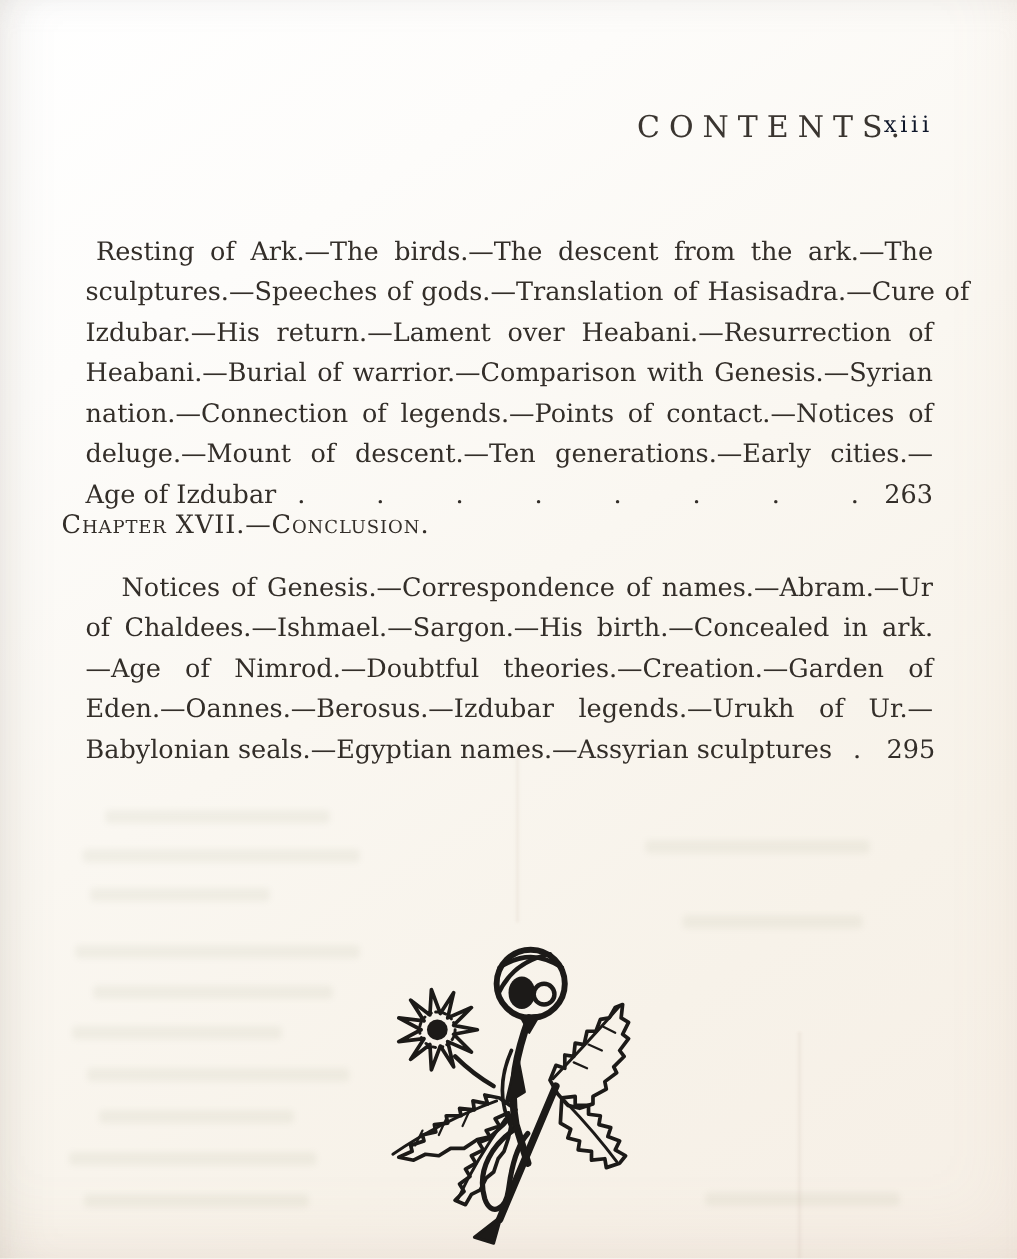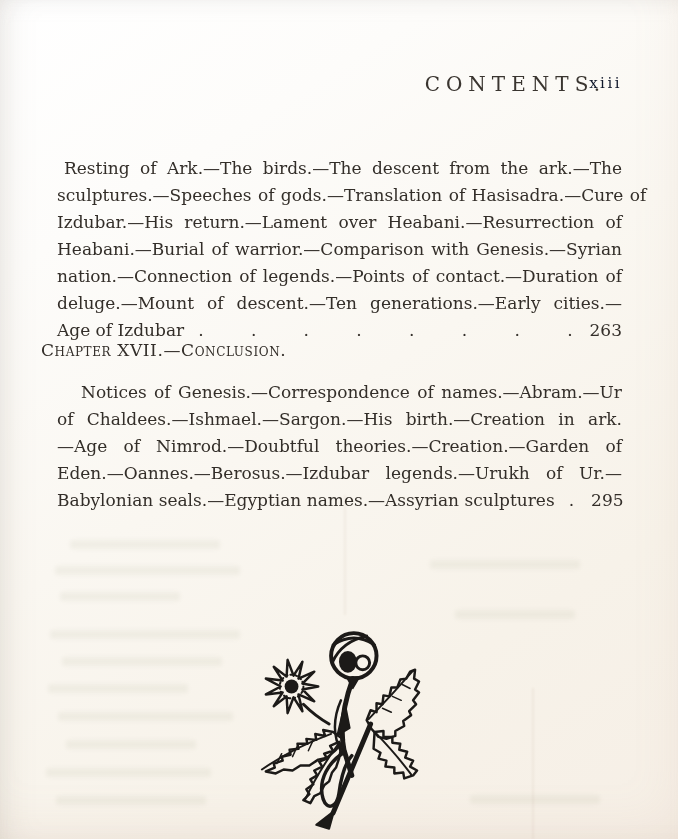--- a/index.html
+++ b/index.html
@@ -78,34 +78,34 @@
 <div class="text-block header-row">
   <span class="doc-title">CONTENTS.</span>
   <span class="folio">xiii</span>
 </div>
 
 <div class="text-block para para1">
   <div class="line indent-sm">Resting of Ark.—The birds.—The descent from the ark.—The</div>
   <div class="line">sculptures.—Speeches of gods.—Translation of Hasisadra.—Cure of</div>
   <div class="line">Izdubar.—His return.—Lament over Heabani.—Resurrection of</div>
   <div class="line">Heabani.—Burial of warrior.—Comparison with Genesis.—Syrian</div>
-  <div class="line">nation.—Connection of legends.—Points of contact.—Duration of</div>
+  <div class="line">nation.—Connection of legends.—Points of contact.—Notices of</div>
   <div class="line">deluge.—Mount of descent.—Ten generations.—Early cities.—</div>
   <div class="ref-line">
     <span class="ref-label">Age of Izdubar</span>
     <span class="dot-leaders">. . . . . . . .</span>
     <span class="page-ref">263</span>
   </div>
 </div>
 
 <div class="text-block chapter-heading">Chapter XVII.—Conclusion.</div>
 
 <div class="text-block para para2">
   <div class="line indent">Notices of Genesis.—Correspondence of names.—Abram.—Ur</div>
-  <div class="line">of Chaldees.—Ishmael.—Sargon.—His birth.—Creation in ark.</div>
+  <div class="line">of Chaldees.—Ishmael.—Sargon.—His birth.—Concealed in ark.</div>
   <div class="line">—Age of Nimrod.—Doubtful theories.—Creation.—Garden of</div>
   <div class="line">Eden.—Oannes.—Berosus.—Izdubar legends.—Urukh of Ur.—</div>
   <div class="ref-line">
     <span class="ref-label">Babylonian seals.—Egyptian names.—Assyrian sculptures</span>
     <span class="dot-leaders single">.</span>
     <span class="page-ref">295</span>
   </div>
 </div>
 
 <div class="flower">

